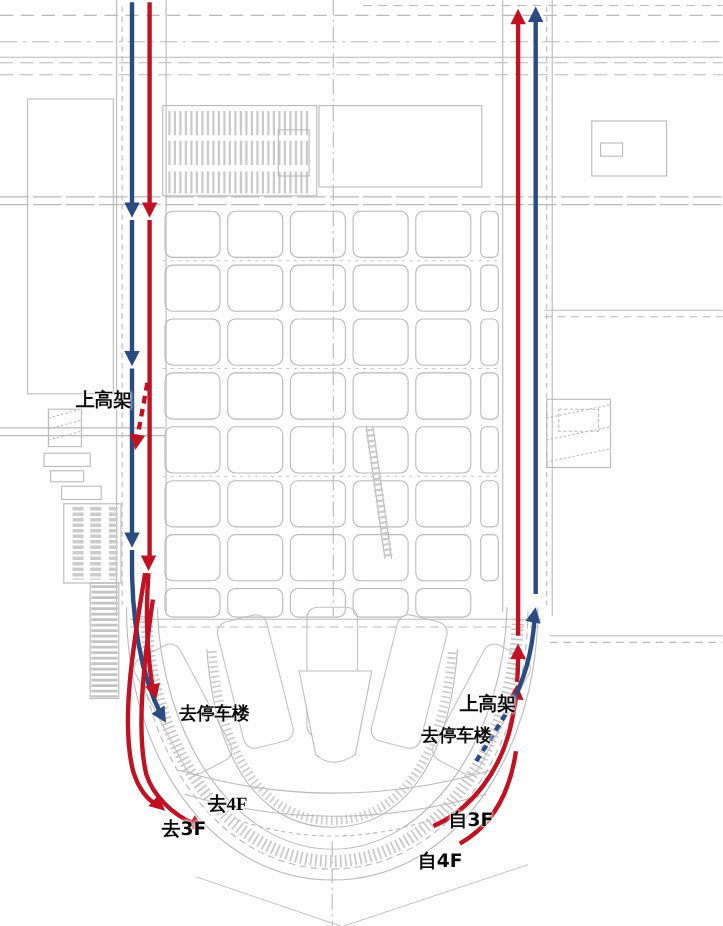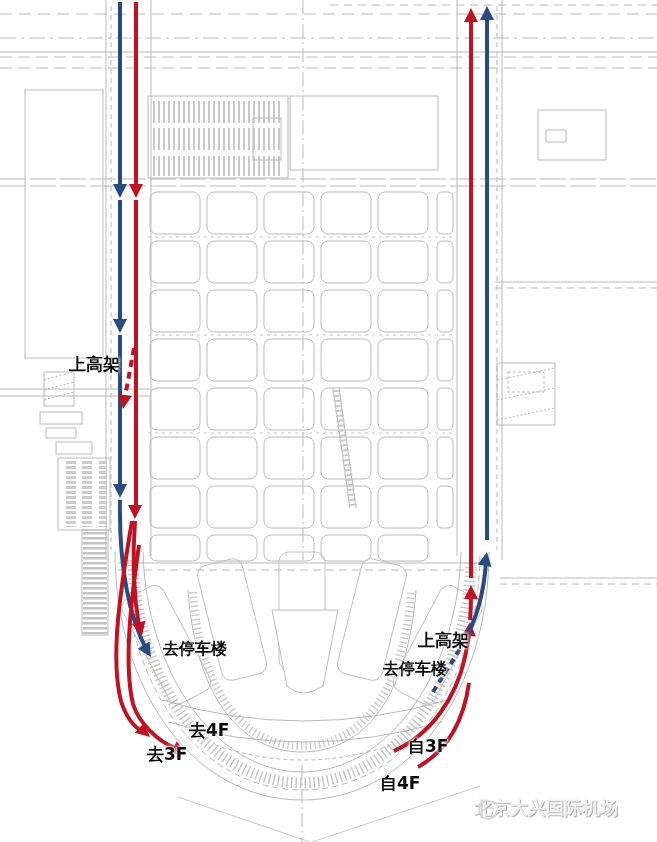--- a/index.html
+++ b/index.html
@@ -4,21 +4,21 @@
 <style>
   html,body{margin:0;padding:0;background:#fff;}
   .stage{position:relative;width:657px;height:842px;background:#ffffff;overflow:hidden;
          font-family:"DejaVu Sans","Liberation Sans",sans-serif;}
   .stage svg{position:absolute;left:0;top:0;}
   .lbl{position:absolute;font-weight:bold;color:#0a0a0a;font-size:17px;line-height:1;
        white-space:nowrap;letter-spacing:0;
        text-shadow:0 0 2px #fff,0 0 3px #fff,0 0 4px #fff;}
   #lbl-left-viaduct{left:69px;top:356px;}
   #lbl-to-parking{left:163px;top:641px;font-size:16px;}
-  #lbl-to-4f{left:189px;top:722px;}
+  #lbl-to-4f{left:189px;top:722px;font-family:Liberation Serif, serif;}
   #lbl-to-3f{left:147px;top:746px;}
   #lbl-right-viaduct{left:418px;top:632px;}
   #lbl-from-parking{left:383px;top:661px;font-size:16px;}
   #lbl-from-4f{left:380px;top:733px;margin-top:42px;}
   #lbl-from-3f{left:408px;top:738px;}
   .logo{position:absolute;left:474px;top:796px;display:flex;align-items:center;gap:3px;}
   .logo-text{font-size:18px;font-weight:bold;color:#efefef;
              text-shadow:1px 1px 0 #b0b0b0,-1px -1px 0 #ffffff;white-space:nowrap;}
 </style>
 </head>
@@ -223,24 +223,14 @@
 
   <div class="lbl" id="lbl-left-viaduct">上高架</div>
   <div class="lbl" id="lbl-to-parking">去停车楼</div>
   <div class="lbl" id="lbl-to-4f">去4F</div>
   <div class="lbl" id="lbl-to-3f">去3F</div>
   <div class="lbl" id="lbl-right-viaduct">上高架</div>
   <div class="lbl" id="lbl-from-parking">去停车楼</div>
   <div class="lbl" id="lbl-from-4f">自4F</div>
   <div class="lbl" id="lbl-from-3f">自3F</div>
 
-  <div class="logo">
-    <svg width="28" height="28" viewBox="0 0 28 28">
-      <g stroke="#d4d4d4" fill="none" stroke-width="1.6">
-        <path d="M14,5 a9,9 0 1 0 9,9"></path>
-        <path d="M4,10 q7,-8 18,-3"></path>
-        <path d="M9,14 q5,-4 11,-1"></path>
-      </g>
-    </svg>
-    <span class="logo-text">北京大兴国际机场</span>
-  </div>
 
 </div>
 
 </body></html>

